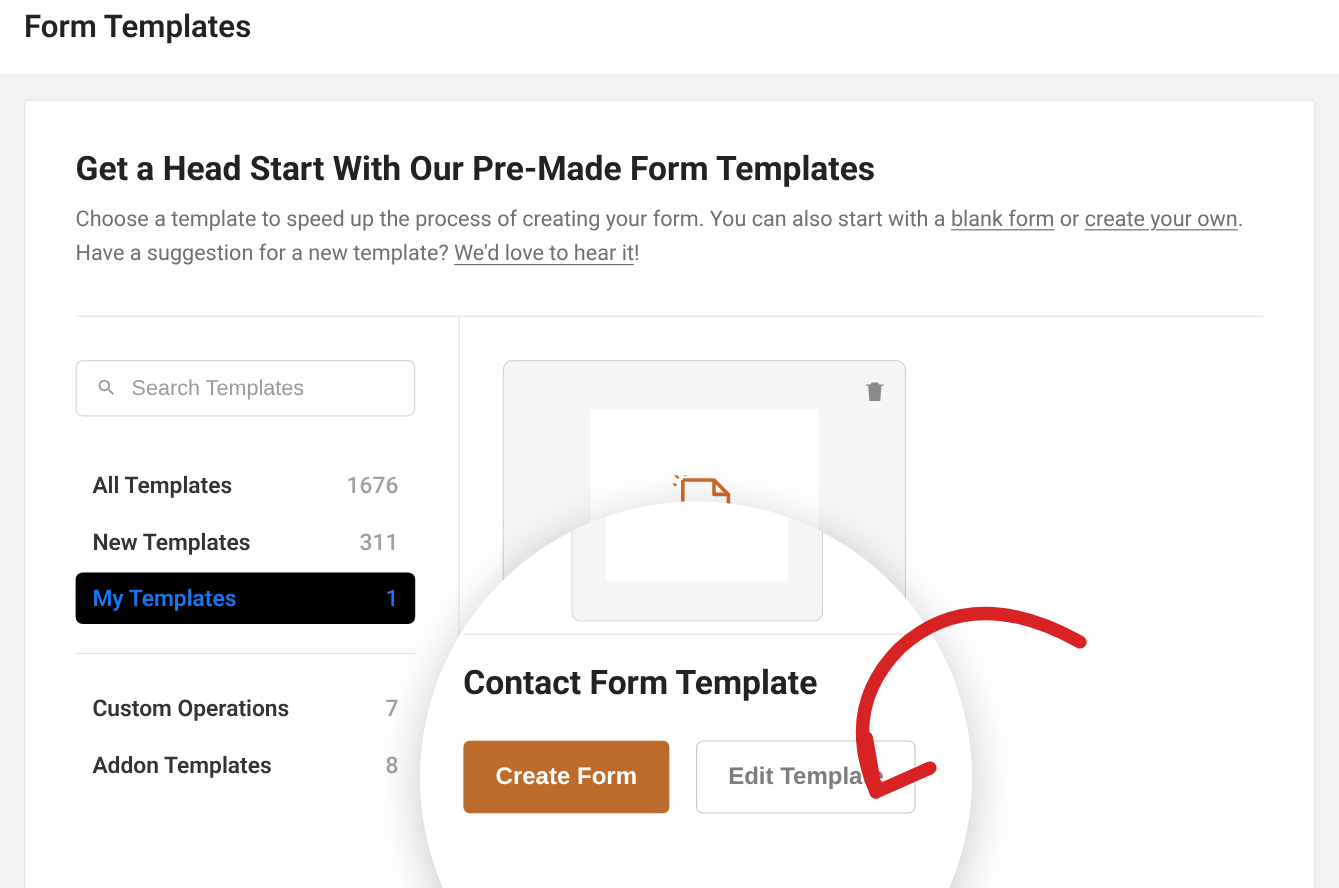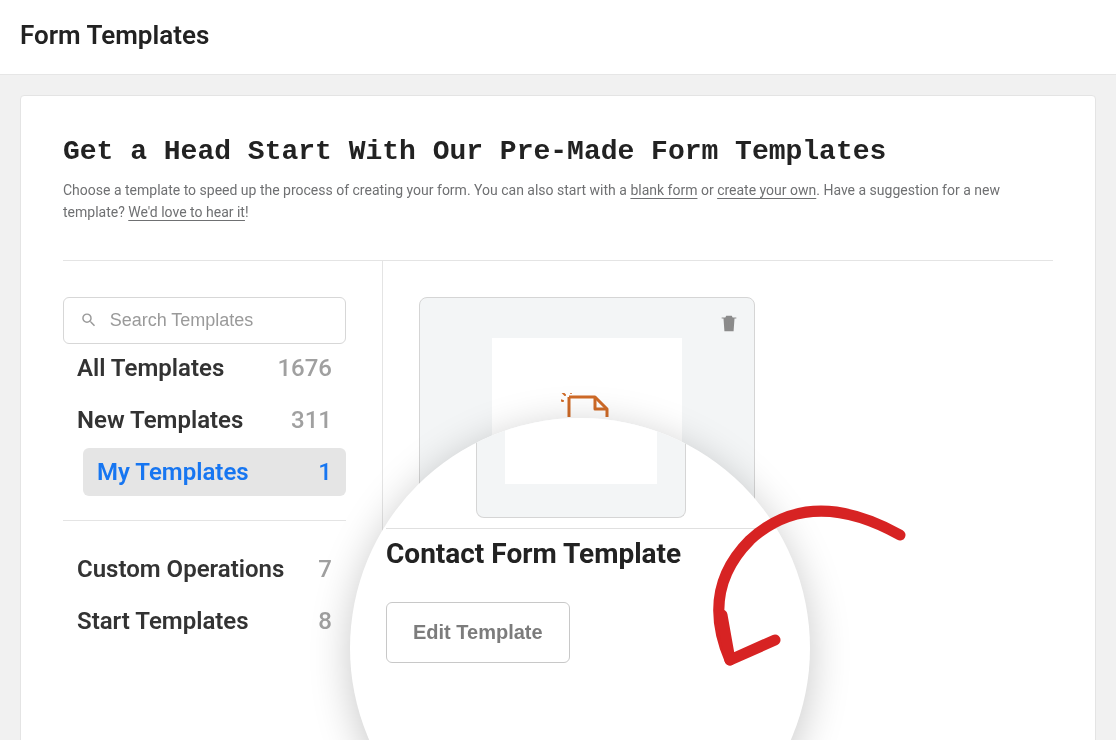--- a/index.html
+++ b/index.html
@@ -5,21 +5,21 @@
 * { box-sizing: border-box; margin: 0; padding: 0; }
 body {
   font-family: -apple-system, BlinkMacSystemFont, "Segoe UI", Roboto, Helvetica, Arial, sans-serif;
   background: #fff;
   width: 1116px;
   height: 740px;
   overflow: hidden;
   position: relative;
 }
 .header-bar {
-  padding: 20px 20px 24px;
+  padding: 8px 20px 24px;
   border-bottom: 1px solid #e6e6e6;
   background: #fff;
 }
 .page-title {
   font-size: 26px;
   font-weight: 600;
   color: #222;
 }
 .below-header {
   background: #f1f1f1;
@@ -31,24 +31,23 @@
   border: 1px solid #e4e4e4;
   border-radius: 4px;
   padding: 40px 42px 0;
   height: 100%;
 }
 .card-heading {
   font-size: 28px;
   font-weight: 700;
   color: #222;
   margin-bottom: 12px;
-  font-family: Liberation Mono, monospace;
 }
 .card-desc {
-  font-size: 14px;
+  font-size: 18px;
   color: #6f7072;
   line-height: 1.6;
   max-width: 1060px;
 }
 .card-desc a {
   color: #6f7072;
   text-decoration: underline;
   text-underline-offset: 3px;
 }
 .content-row {
@@ -62,56 +61,56 @@
   padding-right: 36px;
   border-right: 1px solid #e4e4e4;
 }
 .search-box {
   display: flex;
   align-items: center;
   gap: 12px;
   border: 1px solid #d7d7d7;
   border-radius: 6px;
   padding: 12px 16px;
+  margin-bottom: 36px;
 }
 .search-box input {
   border: none;
   outline: none;
   font-size: 18px;
   color: #444;
   width: 100%;
   background: transparent;
 }
 .search-box input::placeholder { color: #9a9a9a; }
 .search-icon {
   width: 20px; height: 20px;
   fill: #9a9a9a;
 }
 .cat-list { list-style: none; }
 .cat-item {
   display: flex;
   justify-content: space-between;
   align-items: center;
   padding: 10px 14px;
-  font-size: 24px;
+  font-size: 19px;
   font-weight: 600;
   color: #333;
   border-radius: 6px;
   cursor: pointer;
   margin-bottom: 4px;
 }
 .cat-item .count {
   font-weight: 500;
   color: #a0a0a0;
   text-align: center;
 }
 .cat-item.active {
-  background: #e5e5e5;
+  background: #000000;
   color: #1776f1;
-  margin-left: 20px;
 }
 .cat-item.active .count { color: #1776f1; }
 .cat-divider {
   border: none;
   border-top: 1px solid #e4e4e4;
   margin: 24px 0;
 }
 .cat-label { display: flex; align-items: center; gap: 8px; }
 .chevron-down { width: 14px; height: 14px; fill: #333; }
 .main-area {
@@ -158,21 +157,21 @@
   box-shadow: 0 8px 40px rgba(0,0,0,0.22);
   overflow: hidden;
 }
 .zoom-inner {
   position: absolute;
   inset: 0;
   padding: 110px 28px 0 36px;
 }
 .zoom-template-bottom {
   border-top: 1px solid #e0e0e0;
-  padding-top: 8px;
+  padding-top: 23px;
 }
 .zoom-title {
   font-size: 28px;
   font-weight: 700;
   color: #222;
   margin-bottom: 32px;
 }
 .zoom-btns { display: flex; gap: 22px; }
 .btn {
   padding: 18px 26px;
@@ -260,21 +259,21 @@
         </ul>
 
         <hr class="cat-divider">
 
         <ul class="cat-list">
           <li class="cat-item">
             <span class="cat-label">Custom Operations</span>
             <span class="count">7</span>
           </li>
           <li class="cat-item">
-            <span class="cat-label">Start Templates</span>
+            <span class="cat-label">Addon Templates</span>
             <span class="count">8</span>
           </li>
         </ul>
       </aside>
 
       <div class="main-area">
         <div class="template-card">
           <div class="trash">
             <svg viewBox="0 0 24 24">
                 <path d="M6 7h12l-1 14H7L6 7zm3-3h6l1 2H8l1-2zM4 6h16v1H4z"></path>
@@ -300,20 +299,21 @@
     </div>
   </div>
 </div>
 
 <div class="zoom-circle">
   <div class="preview-slice"></div>
   <div class="zoom-inner">
     <div class="zoom-template-bottom">
       <div class="zoom-title">Contact Form Template</div>
       <div class="zoom-btns">
+        <button class="btn btn-primary">Create Form</button>
         <button class="btn btn-secondary">Edit Template</button>
       </div>
     </div>
   </div>
 </div>
 
 <svg class="arrow-svg" viewBox="0 0 230 200">
   <path d="M 40 170 Q 10 100 60 50 Q 120 -5 210 45" fill="none" stroke="#d72323" stroke-width="11" stroke-linecap="round"></path>
   <path d="M 40 170 L 32 125 M 40 170 L 85 150" fill="none" stroke="#d72323" stroke-width="11" stroke-linecap="round"></path>
 </svg>

